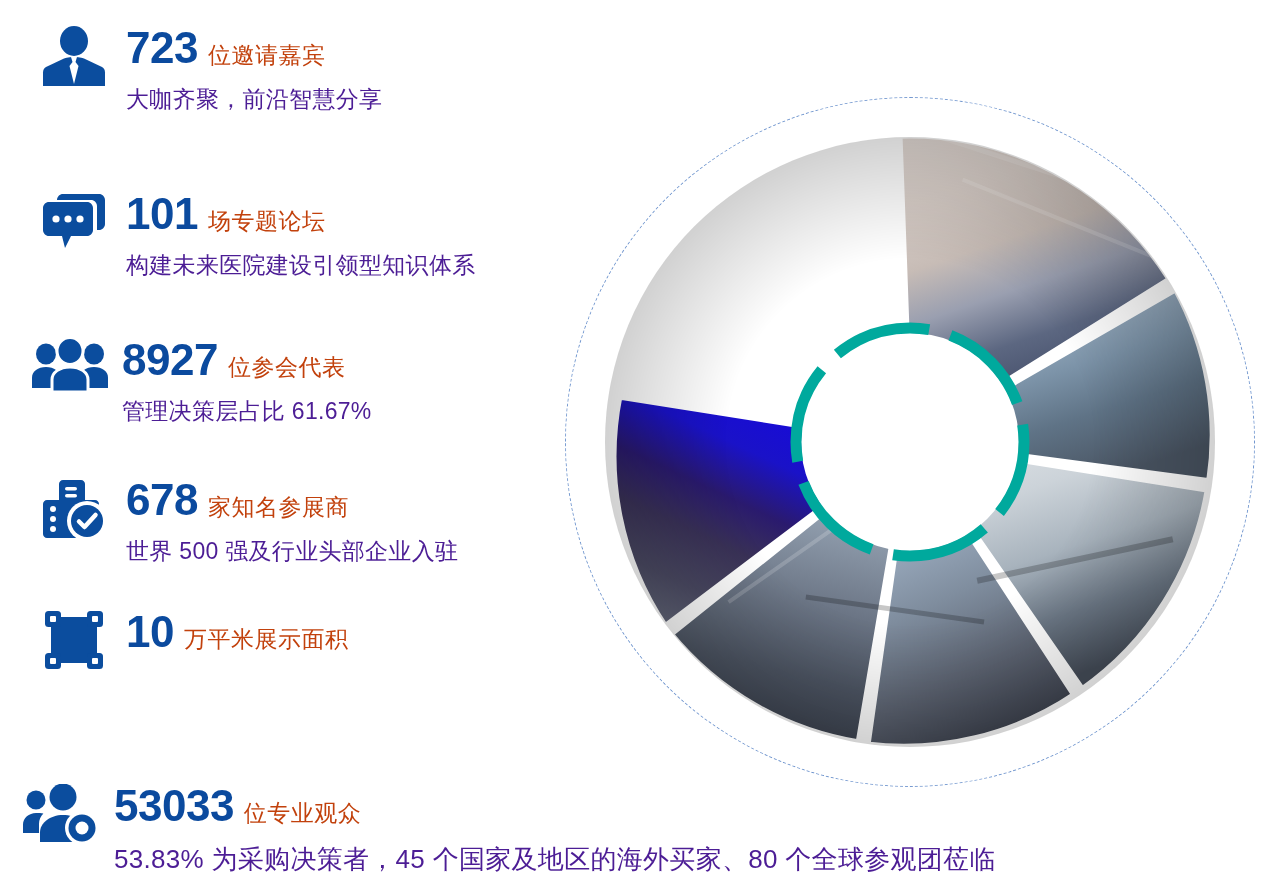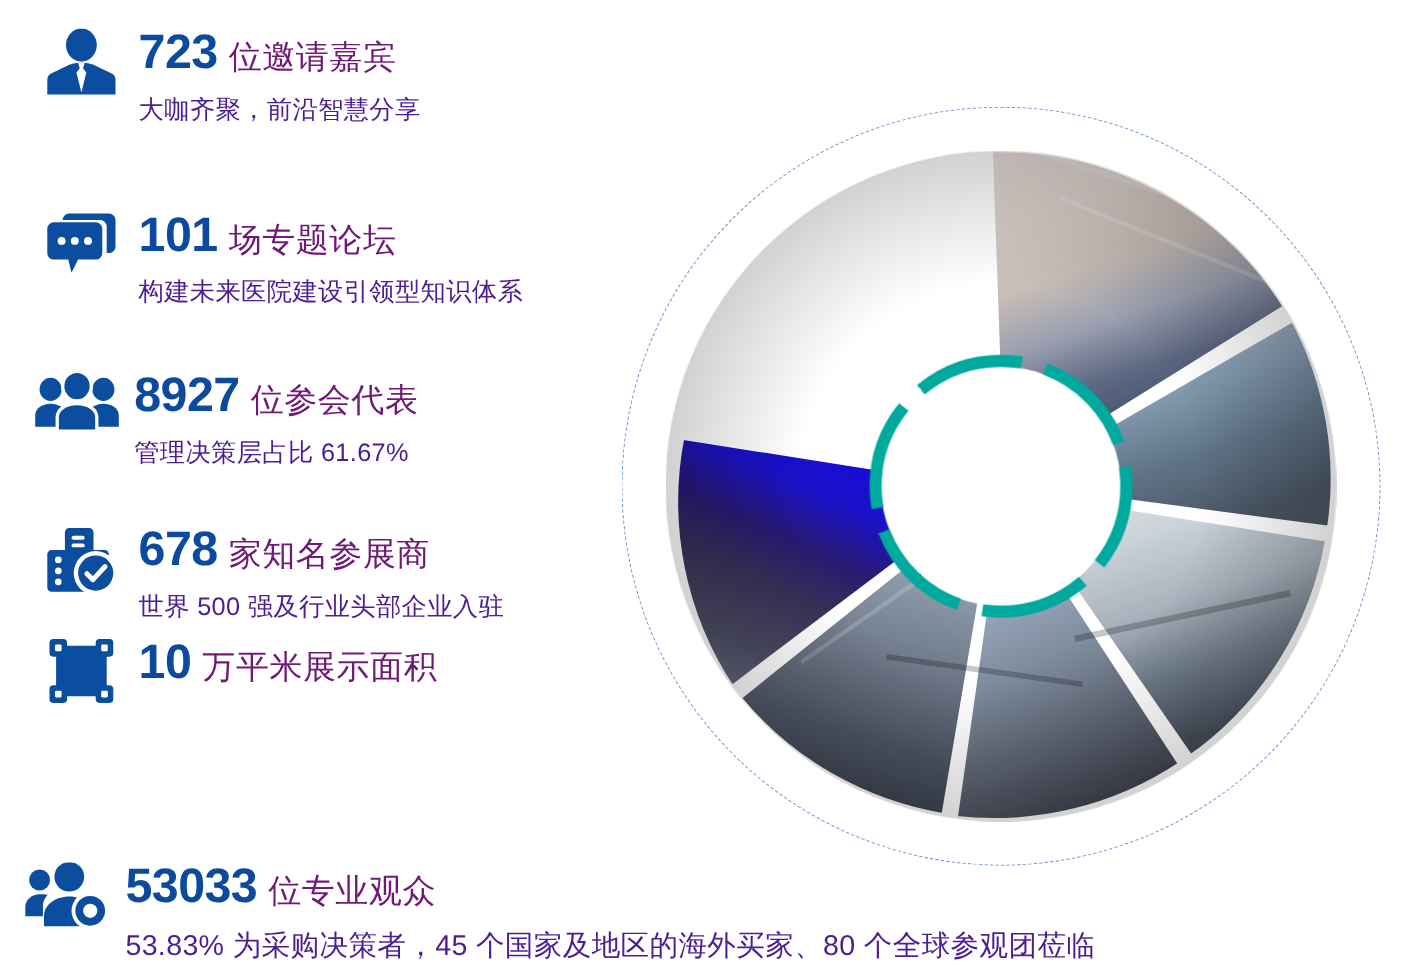--- a/index.html
+++ b/index.html
@@ -34,39 +34,39 @@
     white-space:nowrap;
     line-height:1.0;
   }
   .stat-num{
     font-size:44px;
     font-weight:bold;
     color:#0b4a9e;
     letter-spacing:-0.5px;
   }
   .stat-unit{
-    font-size:30px;
-    color:#701a75;
+    font-size:23px;
+    color:#c2410c;
     margin-left:10px;
     letter-spacing:0.5px;
   }
   .stat-desc{
     margin-top:14px;
     font-size:23px;
     color:#4c1d95;
     white-space:nowrap;
     letter-spacing:0.3px;
   }
 
   
   #stat-0{top:26px;left:26px;}
   #stat-1{top:192px;left:26px;}
   #stat-2{top:338px;left:22px;}
   #stat-3{top:478px;left:26px;justify-content:flex-end;}
-  #stat-4{top:580px;left:26px;text-align:center;}
+  #stat-4{top:610px;left:26px;text-align:center;}
   #stat-5{top:754px;left:14px;margin-top:30px;}
 
   #stat-5 .stat-num{font-size:44px;}
   #stat-5 .stat-desc{font-size:26px;}
 
   
   .collage{
     position:absolute;
     left:548px;top:60px;
     width:724px;height:760px;

